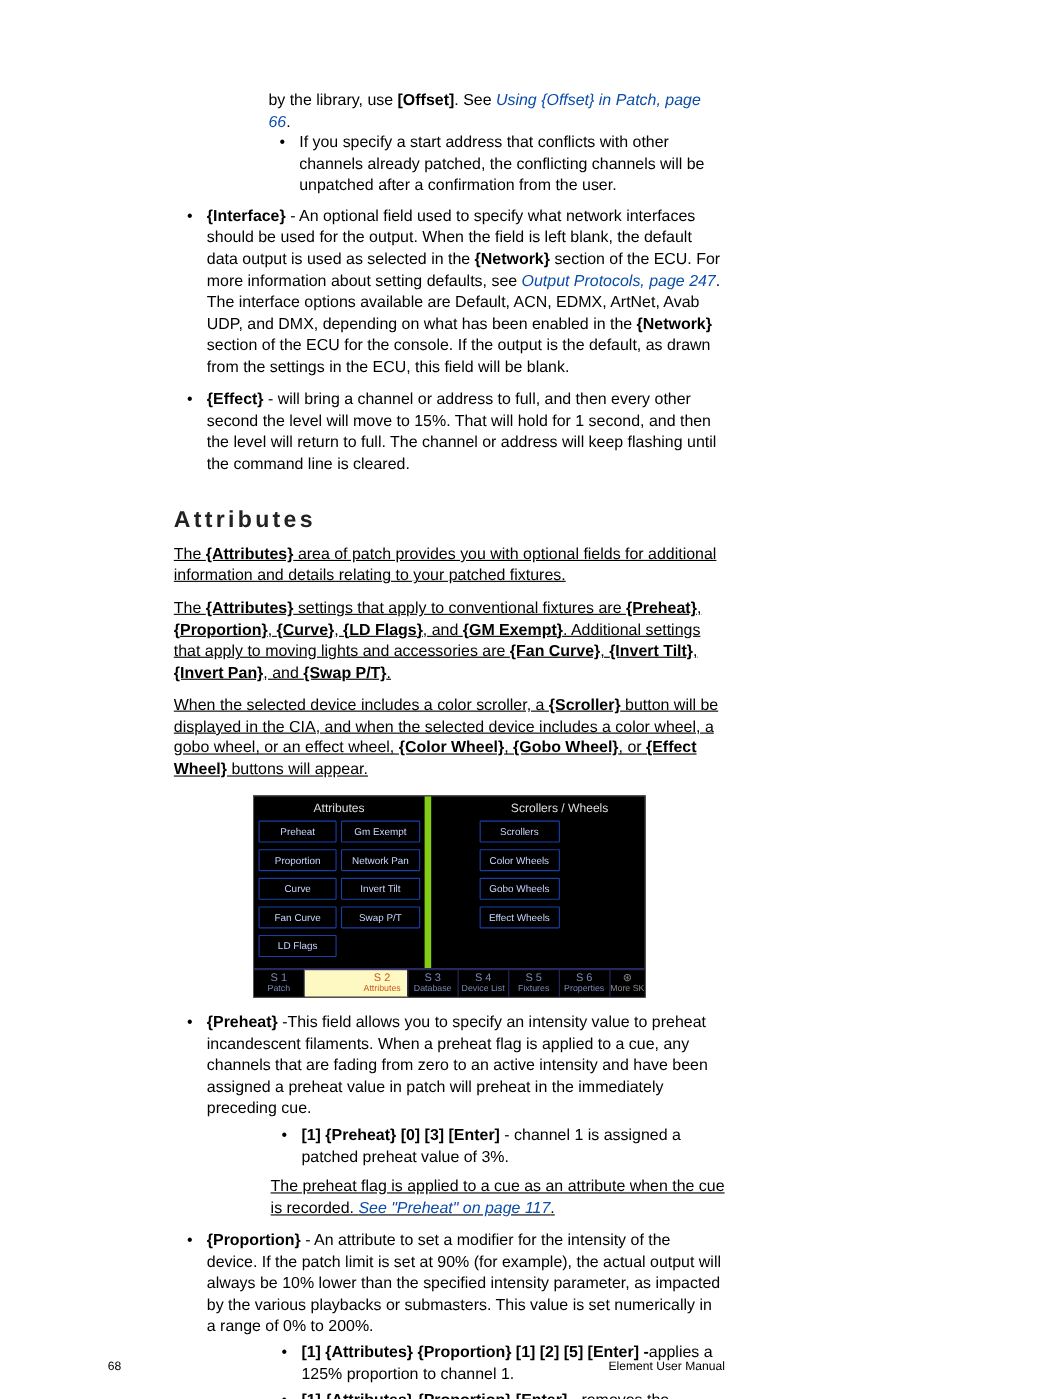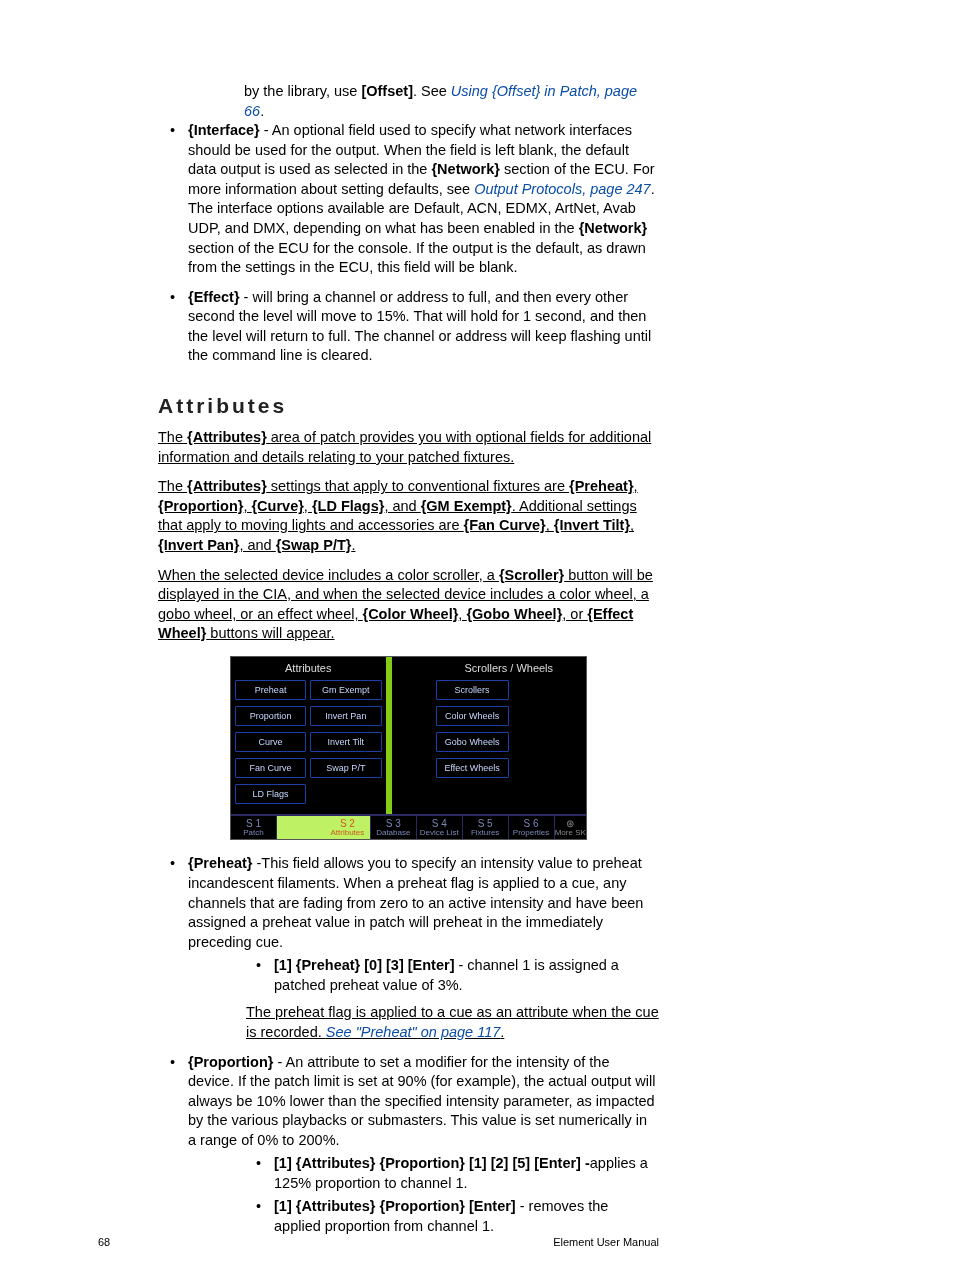--- a/index.html
+++ b/index.html
@@ -96,41 +96,44 @@
     padding: 2px 0;
     text-align: center;
     color: #7a88b8;
     font-size: 8px;
     line-height: 1.1;
     border-right: 1px solid #2a2a60;
     border-top: 1px solid #2a2a60;
   }
   .fig-tab:last-child { border-right: none; flex:0.7; }
   .fig-tab .tab-num { display:block; font-size:10px; }
-  .fig-tab.active { background: #bef264; color: #cc5a1f; padding-left: 48px; }
+  .fig-tab.active { background: #fef9c3; color: #cc5a1f; padding-left: 48px; }
   .fig-tab.more { color:#888; }
   .footer {
     position: absolute;
     bottom: 22px;
     left: 98px;
     right: 96px;
     display: flex;
     justify-content: space-between;
     font-size: 11px;
   }
 </style>
 </head>
 <body>
 
 <div class="page">
 
   <div class="indent1">
     <div>
       <span>by the library, use </span><span class="bold">[Offset]</span><span>. See </span><span class="link">Using {Offset} in Patch, page 66</span><span>.</span>
     </div>
+    <ul class="bullet-list indent2">
+      <li>If you specify a start address that conflicts with other channels already patched, the conflicting channels will be unpatched after a confirmation from the user.</li>
+    </ul>
   </div>
 
   <ul class="bullet-list outer-list">
     <li>
       <span class="bold">{Interface}</span><span> - An optional field used to specify what network interfaces should be used for the output. When the field is left blank, the default data output is used as selected in the </span><span class="bold">{Network}</span><span> section of the ECU. For more information about setting defaults, see </span><span class="link">Output Protocols, page 247</span><span>. The interface options available are Default, ACN, EDMX, ArtNet, Avab UDP, and DMX, depending on what has been enabled in the </span><span class="bold">{Network}</span><span> section of the ECU for the console. If the output is the default, as drawn from the settings in the ECU, this field will be blank.</span>
     </li>
     <li>
       <span class="bold">{Effect}</span><span> - will bring a channel or address to full, and then every other second the level will move to 15%. That will hold for 1 second, and then the level will return to full. The channel or address will keep flashing until the command line is cleared.</span>
     </li>
   </ul>
@@ -153,21 +156,21 @@
   <div class="figure">
     <div class="fig-columns">
       <div class="fig-col">
         <div class="fig-col-title">Attributes</div>
         <div class="btn-row">
             <div class="fig-btn">Preheat</div>
             <div class="fig-btn">Gm Exempt</div>
           </div>
         <div class="btn-row">
             <div class="fig-btn">Proportion</div>
-            <div class="fig-btn">Invert Pan</div>
+            <div class="fig-btn">Network Pan</div>
           </div>
         <div class="btn-row">
             <div class="fig-btn">Curve</div>
             <div class="fig-btn">Invert Tilt</div>
           </div>
         <div class="btn-row">
             <div class="fig-btn">Fan Curve</div>
             <div class="fig-btn">Swap P/T</div>
           </div>
         <div class="btn-row">

